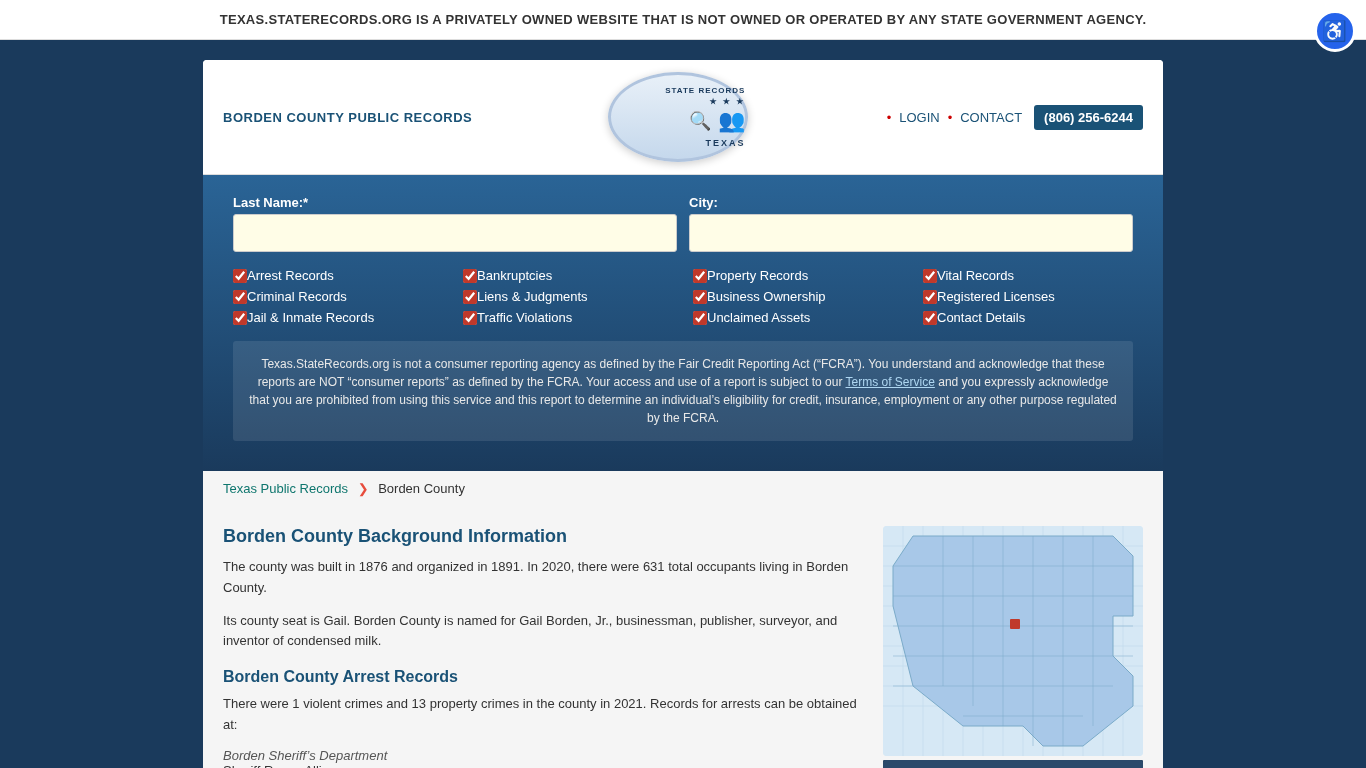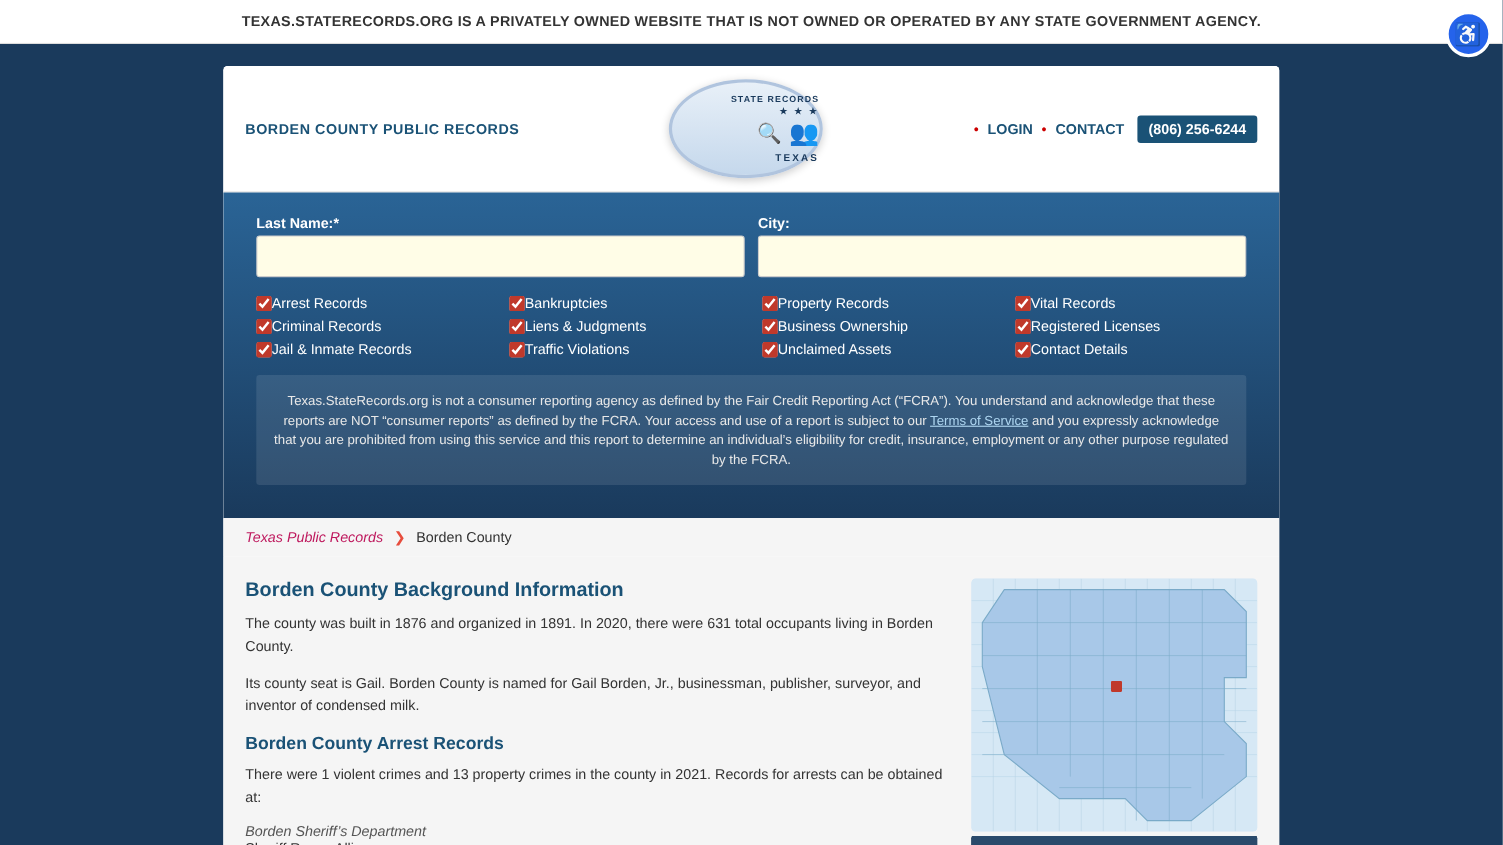--- a/index.html
+++ b/index.html
@@ -81,21 +81,21 @@
       letter-spacing: 0.5px;
     }
     .header-nav {
       display: flex;
       align-items: center;
       gap: 6px;
       font-size: 13px;
       color: #333;
     }
     .header-nav .dot { color: #c00; margin: 0 2px; }
-    .header-nav a { color: #1a5276; text-decoration: none; font-weight: bold; }
+    .header-nav a { color: #1a5276; text-decoration: none; font-weight: normal; }
     .phone-btn {
       background: #1a5276;
       color: white;
       padding: 5px 10px;
       border-radius: 3px;
       font-size: 13px;
       font-weight: bold;
       margin-left: 6px;
     }
     .logo-oval {
@@ -201,21 +201,21 @@
     }
     .disclaimer a { color: #aed6f1; }
 
     
     .breadcrumb-section {
       background: #f5f5f5;
       padding: 10px 20px;
       font-size: 13px;
       color: #333;
     }
-    .breadcrumb-section a { color: #be185d; text-decoration: none; font-style: italic; }
+    .breadcrumb-section a { color: #0f766e; text-decoration: none; }
     .breadcrumb-section .sep { color: #e74c3c; margin: 0 6px; }
 
     
     .content-section {
       background: #f5f5f5;
       padding: 20px;
       display: flex;
       gap: 20px;
     }
     .content-left { flex: 1; }

